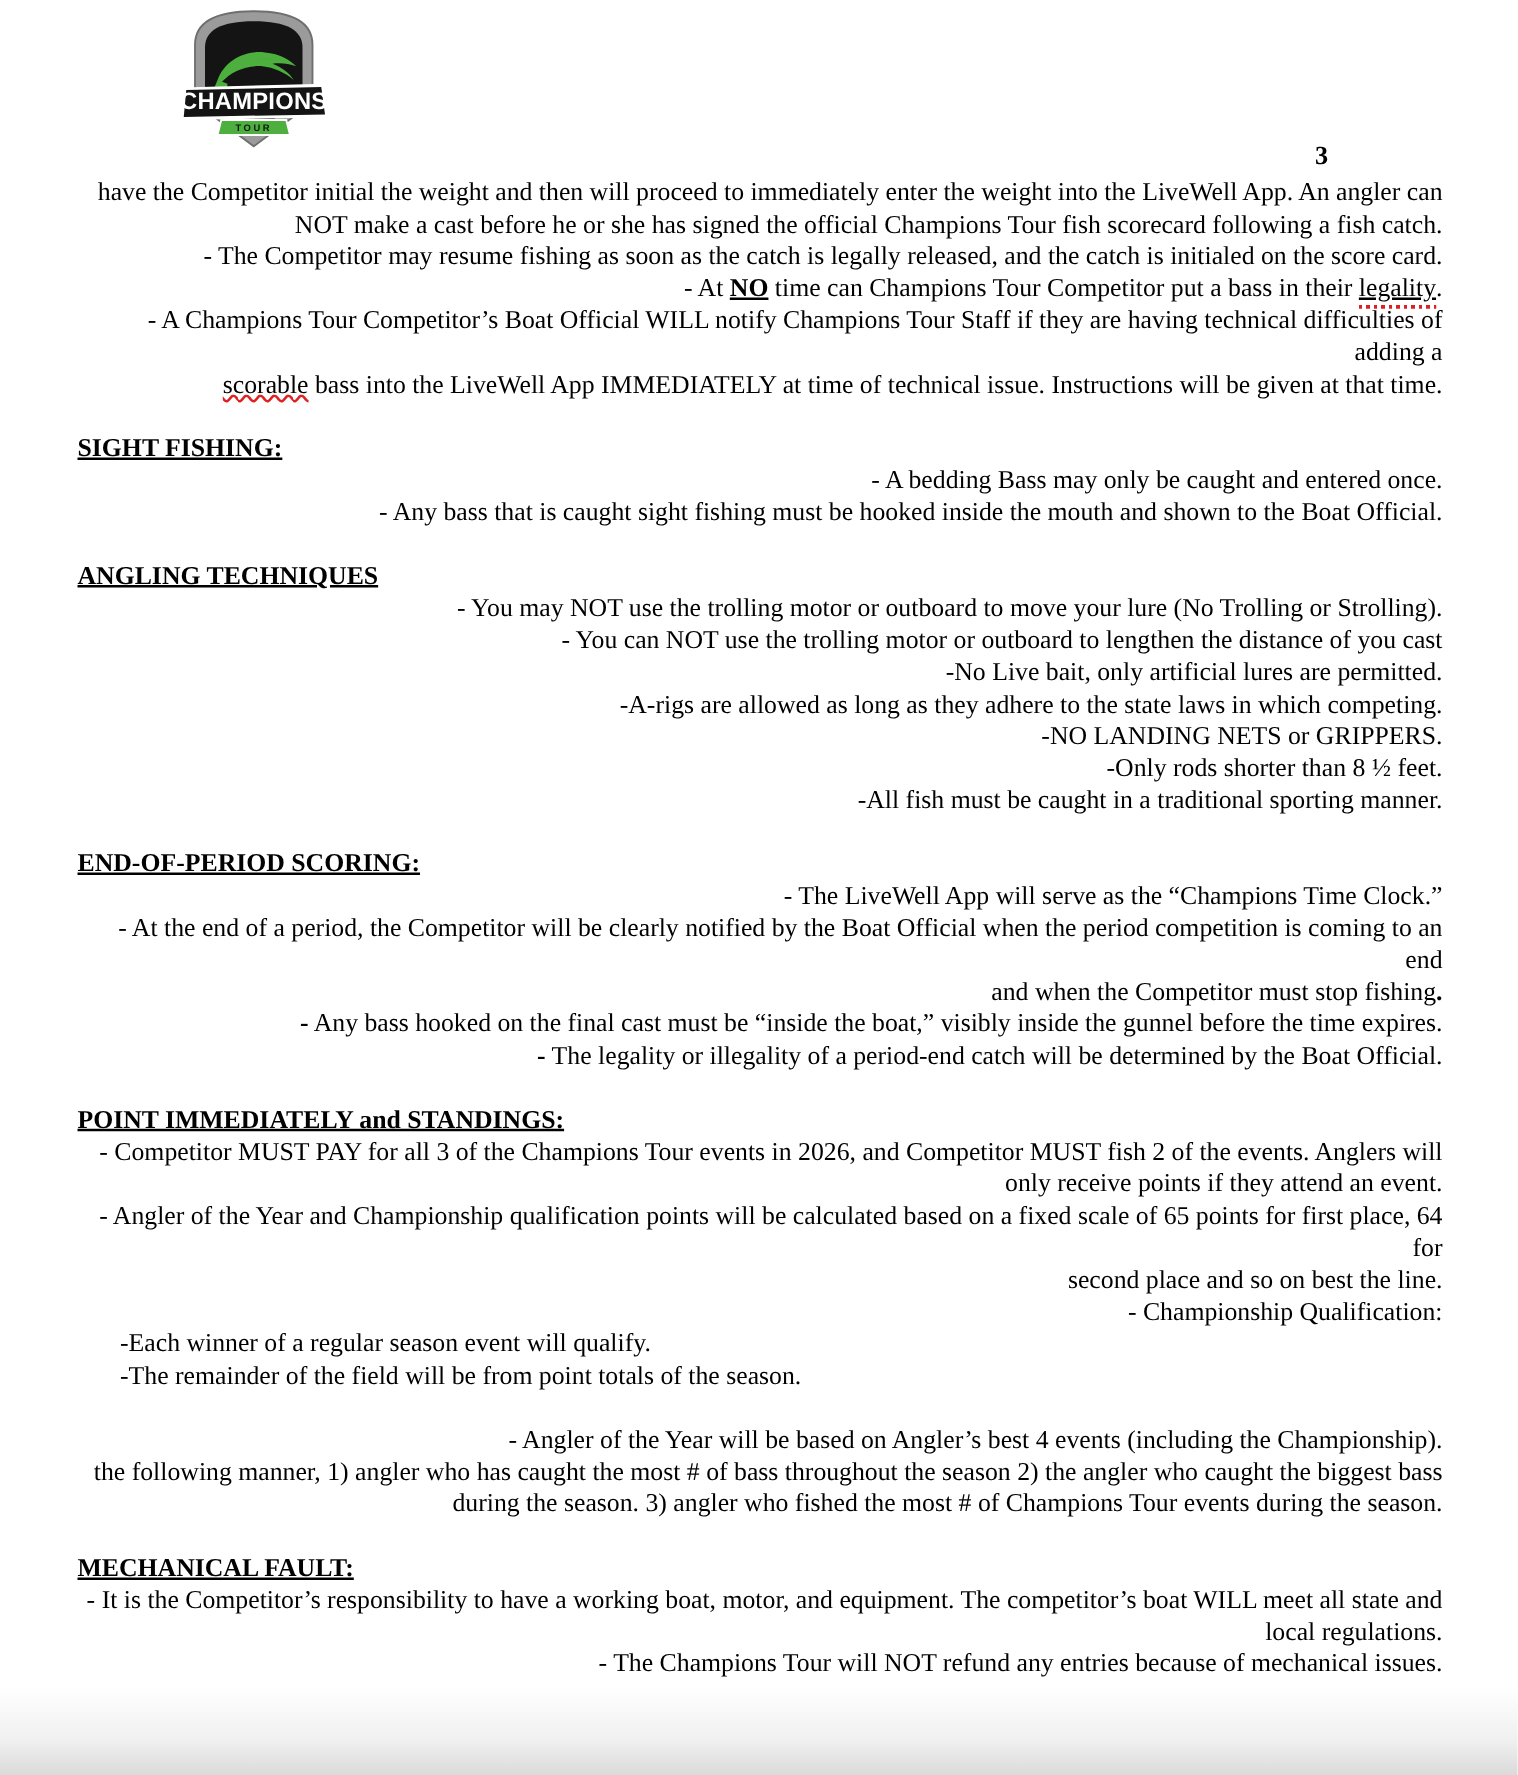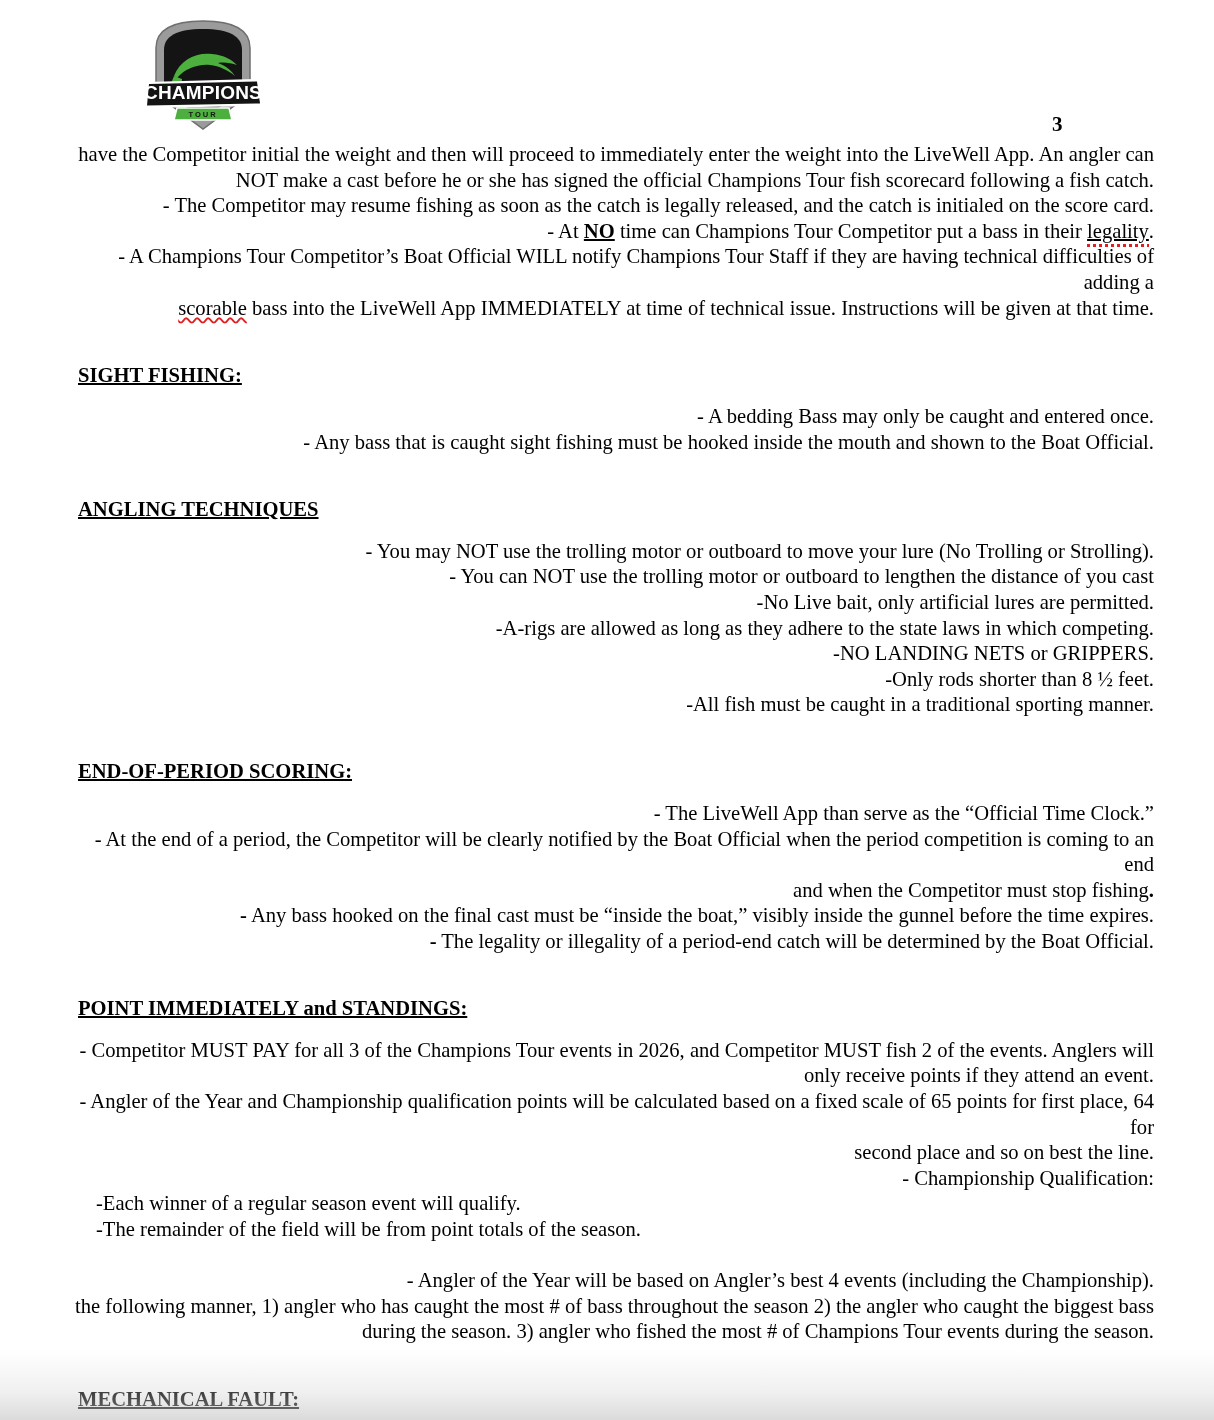--- a/index.html
+++ b/index.html
@@ -37,21 +37,21 @@
   #header {
     position: absolute;
     left: 0;
     top: 0;
     width: 1214px;
     height: 140px;
   }
   #logo {
     position: absolute;
     left: 136px;
-    top: 16px;
+    top: 4px;
     width: 134px;
     height: 118px;
   }
   #page-number {
     position: absolute;
     left: 1052px;
     top: 114px;
     font-size: 21px;
     font-weight: bold;
     line-height: 1;
@@ -67,21 +67,21 @@
     line-height: 25.6px;
   }
   .para {
     margin: 0;
     text-align: right;
   }
   .blank {
     height: 25.6px;
   }
   .section-head {
-    margin: 16px;
+    margin: 0;
     font-weight: bold;
     text-decoration: underline;
     text-underline-offset: 1px;
   }
   .indent {
     margin: 0;
     padding-left: 34px;
   }
   .b { font-weight: bold; }
   .bu { font-weight: bold; text-decoration: underline; text-underline-offset: 1px; }
@@ -169,21 +169,21 @@
     <p class="para">- You can NOT use the trolling motor or outboard to lengthen the distance of you cast</p>
     <p class="para">-No Live bait, only artificial lures are permitted.</p>
     <p class="para">-A-rigs are allowed as long as they adhere to the state laws in which competing.</p>
     <p class="para">-NO LANDING NETS or GRIPPERS.</p>
     <p class="para">-Only rods shorter than 8 ½ feet.</p>
     <p class="para">-All fish must be caught in a traditional sporting manner.</p>
 
     <div class="blank"></div>
 
     <p class="section-head">END-OF-PERIOD SCORING:</p>
-    <p class="para">- The LiveWell App than serve as the “Official Time Clock.”</p>
+    <p class="para">- The LiveWell App will serve as the “Champions Time Clock.”</p>
     <p class="para">- At the end of a period, the Competitor will be clearly notified by the Boat Official when the period competition is coming to an end</p>
     <p class="para"><span>and when the Competitor must stop fishing</span><span class="b">.</span></p>
     <p class="para"><span class="b">-</span><span> Any bass hooked on the final cast must be “inside the boat,” visibly inside the gunnel before the time expires.</span></p>
     <p class="para"><span class="b">-</span><span> The legality or illegality of a period-end catch will be determined by the Boat Official.</span></p>
 
     <div class="blank"></div>
 
     <p class="section-head">POINT IMMEDIATELY and STANDINGS:</p>
     <p class="para">- Competitor MUST PAY for all 3 of the Champions Tour events in 2026, and Competitor MUST fish 2 of the events.  Anglers will</p>
     <p class="para">only receive points if they attend an event.</p>

